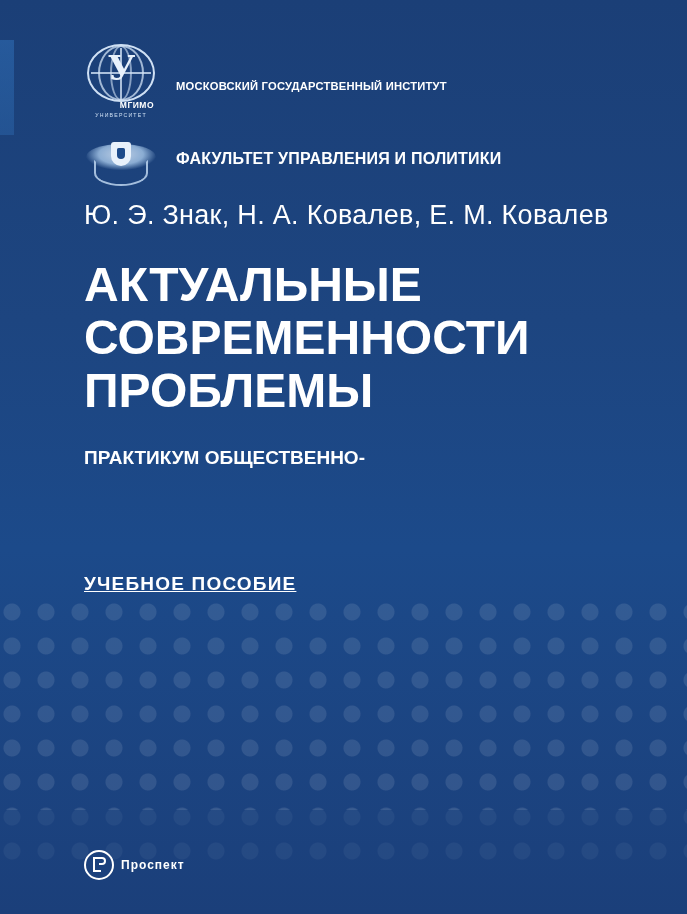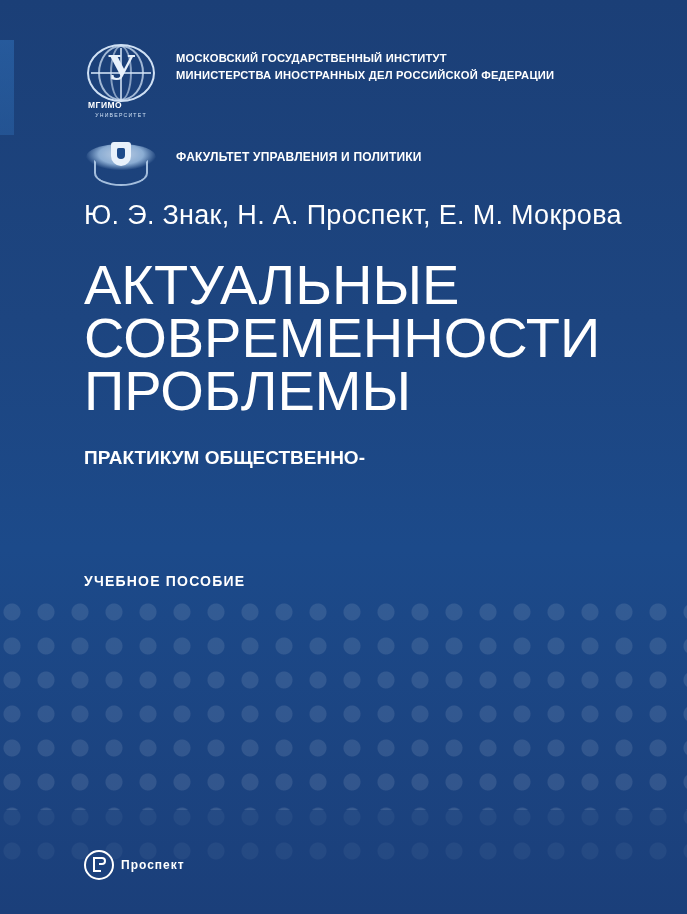--- a/index.html
+++ b/index.html
@@ -128,21 +128,21 @@
     font-weight: 700;
     color: #e8f1fb;
     font-family: "DejaVu Serif", serif;
     letter-spacing: -1px;
   }
   .mgimo-logo .ribbon {
     position: absolute;
     left: 4px;
     bottom: 8px;
     width: 66px;
-    text-align: left;
+    text-align: right;
     font-size: 8.5px;
     font-weight: 700;
     color: #ffffff;
     letter-spacing: .5px;
   }
   .mgimo-logo .ribbon-sub {
     position: absolute;
     left: 4px;
     bottom: 0px;
     width: 66px;
@@ -154,20 +154,21 @@
   .mgimo-text {
     padding-top: 6px;
   }
   .mgimo-text div {
     font-size: 11.2px;
     font-weight: 700;
     color: #ffffff;
     letter-spacing: .2px;
     line-height: 17px;
     text-transform: uppercase;
+    margin-top: 28px;
   }
 
   .fac-logo {
     position: relative;
     width: 74px;
     height: 56px;
     flex: 0 0 74px;
   }
   .fac-logo .wings {
     position: absolute;
@@ -205,21 +206,21 @@
     width: 54px;
     height: 26px;
     border: 2px solid #bcd4ee;
     border-top-color: transparent;
     border-radius: 0 0 50% 50%;
     opacity: .85;
     box-sizing: border-box;
   }
   .fac-text {
     padding-top: 14px;
-    font-size: 12px;
+    font-size: 16px;
     font-weight: 700;
     color: #ffffff;
     letter-spacing: .2px;
     text-transform: uppercase;
   }
 
   
   .authors {
     position: absolute;
     left: 84px;
@@ -231,22 +232,22 @@
     letter-spacing: .3px;
   }
 
   
   .title {
     position: absolute;
     left: 84px;
     top: 258px;
     width: 580px;
     color: #ffffff;
-    font-size: 56px;
-    font-weight: 400;
+    font-size: 48px;
+    font-weight: 700;
     line-height: 53px;
     letter-spacing: 0px;
     text-transform: uppercase;
   }
   .subtitle {
     position: absolute;
     left: 84px;
     top: 440px;
     width: 560px;
     color: #ffffff;
@@ -254,24 +255,25 @@
     font-weight: 700;
     line-height: 35px;
     text-transform: uppercase;
   }
   .kind {
     position: absolute;
     left: 84px;
     top: 573px;
     width: 500px;
     color: #ffffff;
-    font-size: 14px;
+    font-size: 19px;
     font-weight: 700;
     letter-spacing: 1.2px;
     text-transform: uppercase;
+    text-decoration: underline;
   }
 
   
   .publisher {
     position: absolute;
     left: 84px;
     bottom: 34px;
     display: flex;
     align-items: center;
     gap: 7px;
@@ -329,36 +331,35 @@
       <div class="mgimo-logo">
         <div class="globe"></div>
         <div class="meridian"></div>
         <div class="meridian2"></div>
         <div class="letter">У</div>
         <div class="ribbon">МГИМО</div>
         <div class="ribbon-sub">УНИВЕРСИТЕТ</div>
       </div>
       <div class="mgimo-text">
         <div>Московский государственный институт</div>
-        <div>Министерства иностранных дел Российской Федерации</div>
       </div>
     </div>
 
     <div class="logo-row">
       <div class="fac-logo">
         <div class="wings"></div>
         <div class="shield"></div>
         <div class="laurel"></div>
       </div>
       <div class="fac-text">Факультет управления и политики</div>
     </div>
 
   </div>
 
-  <div class="authors">Ю. Э. Знак, Н. А. Проспект, Е. М. Мокрова</div>
+  <div class="authors">Ю. Э. Знак, Н. А. Ковалев, Е. М. Ковалев</div>
 
   <div class="title">
     <div>Актуальные</div>
     <div>современности</div>
     <div>проблемы</div>
   </div>
 
   <div class="subtitle">
     <div>Практикум общественно-</div>
   </div>

